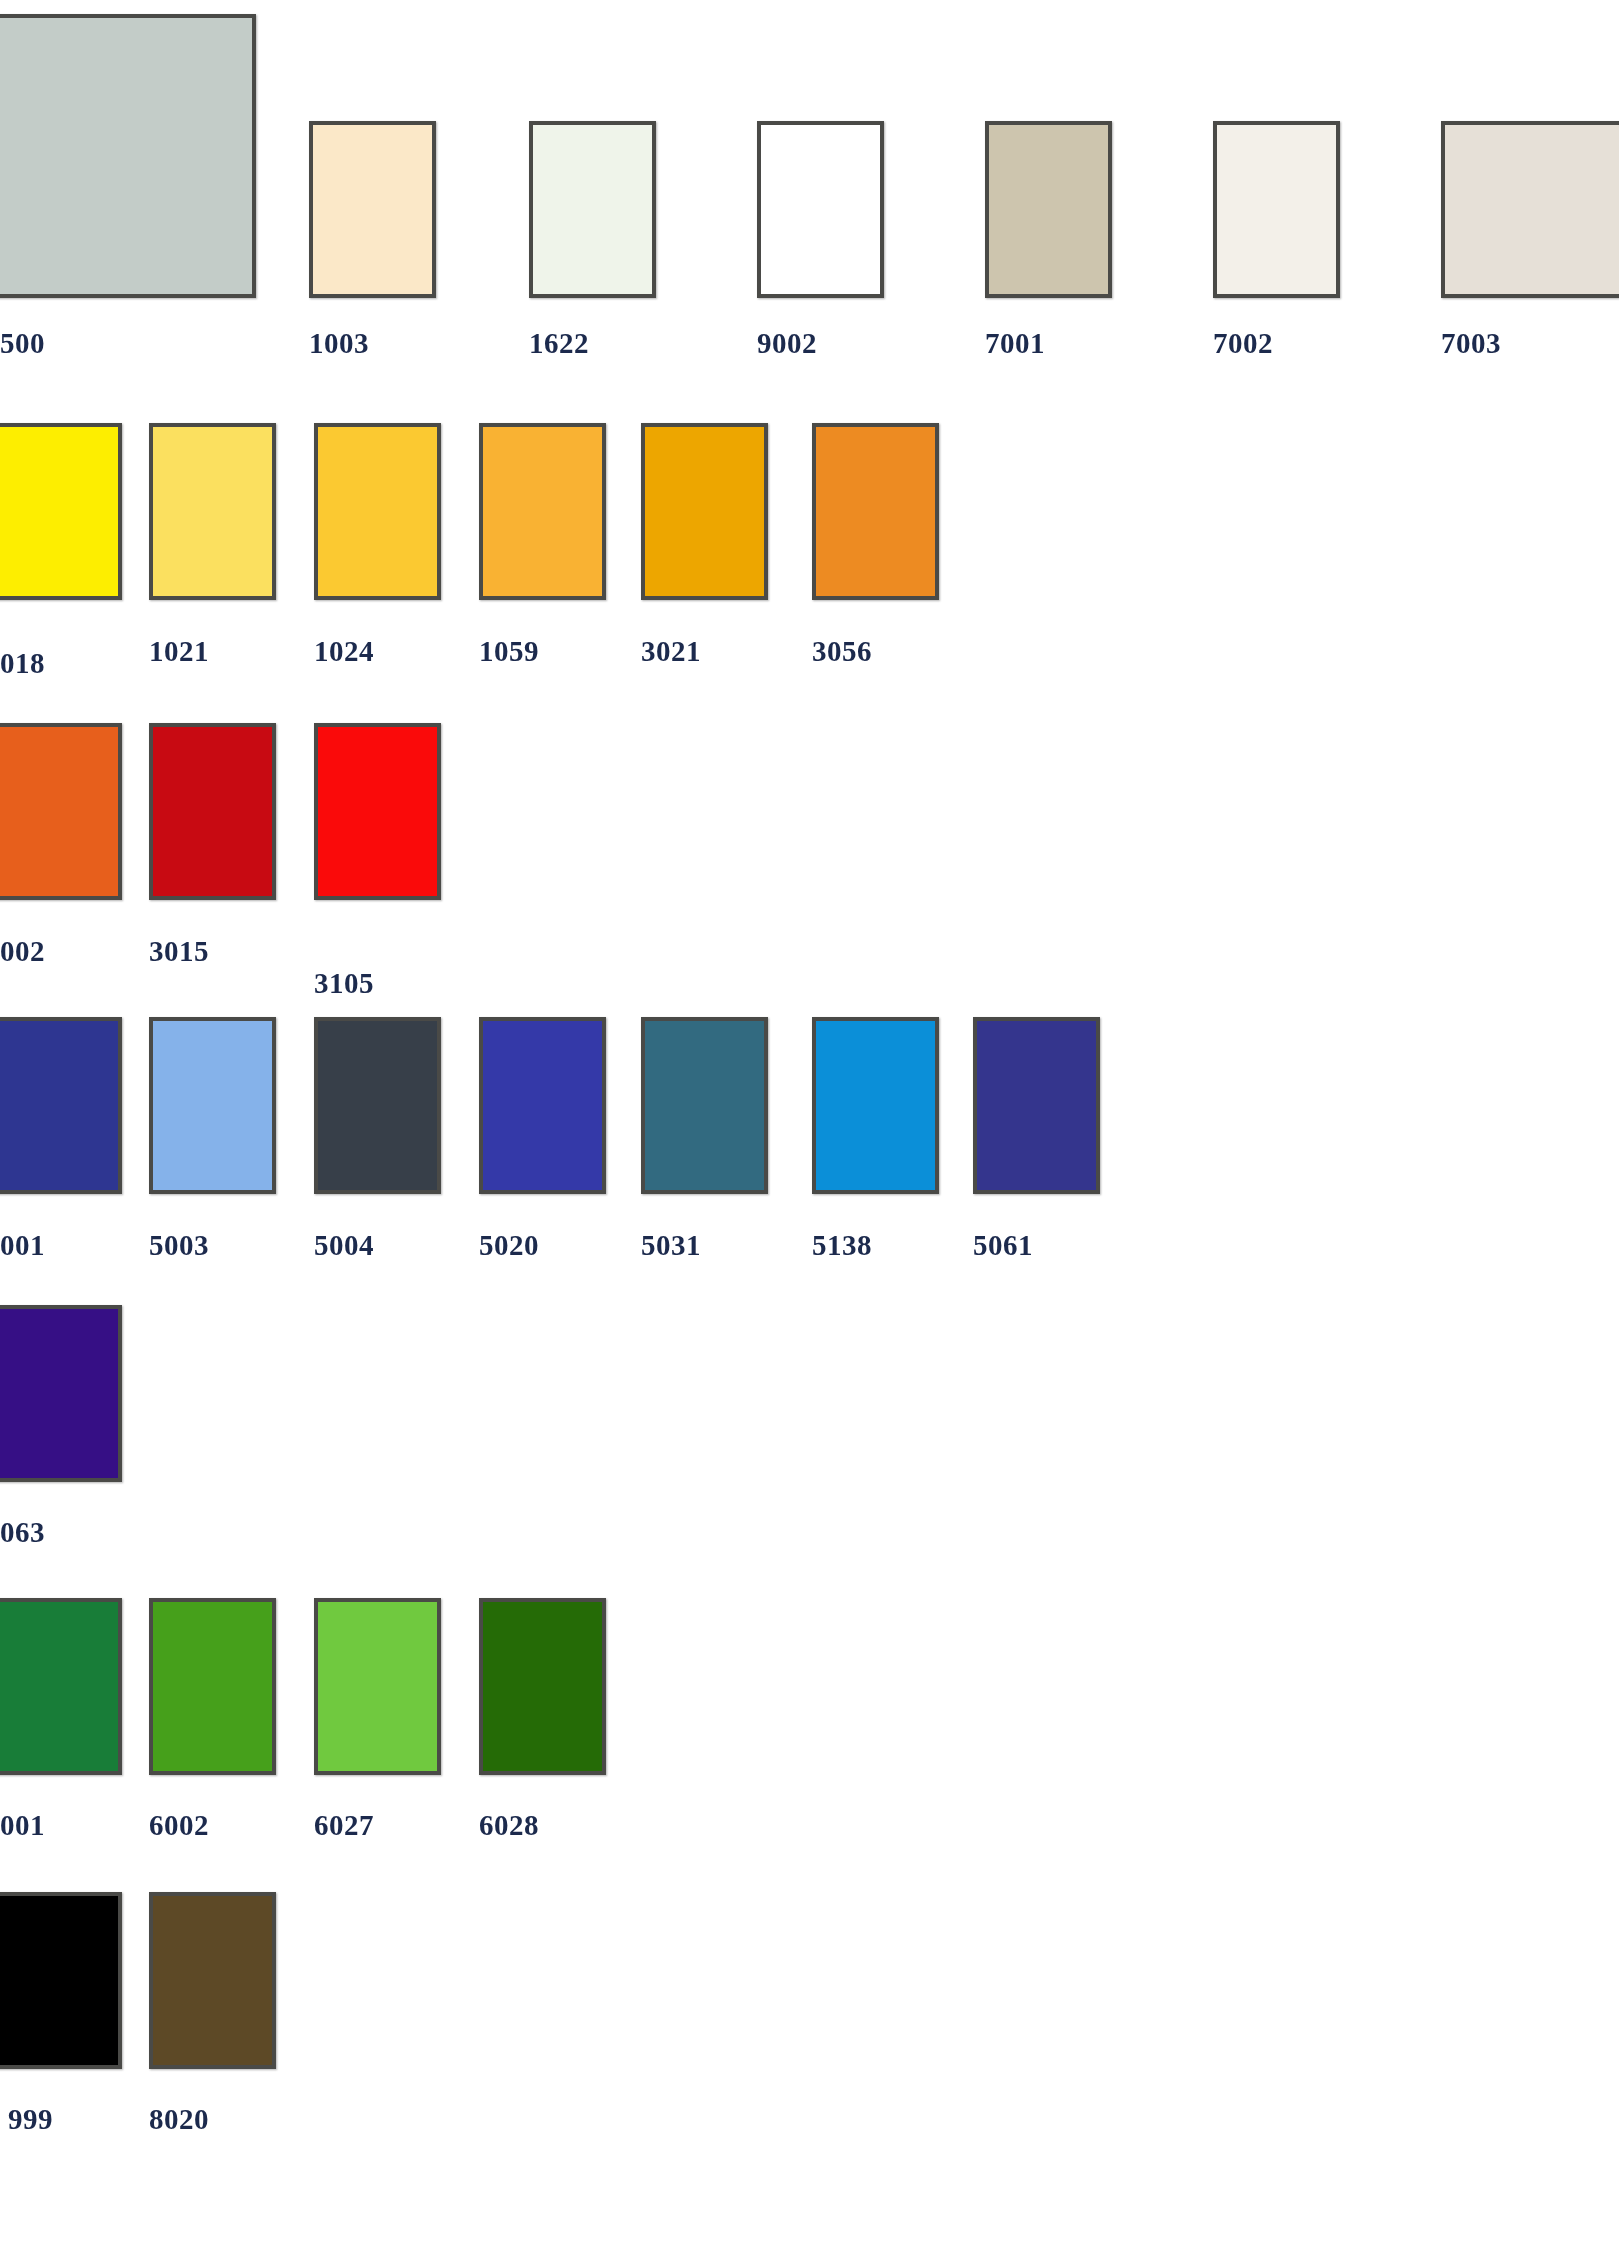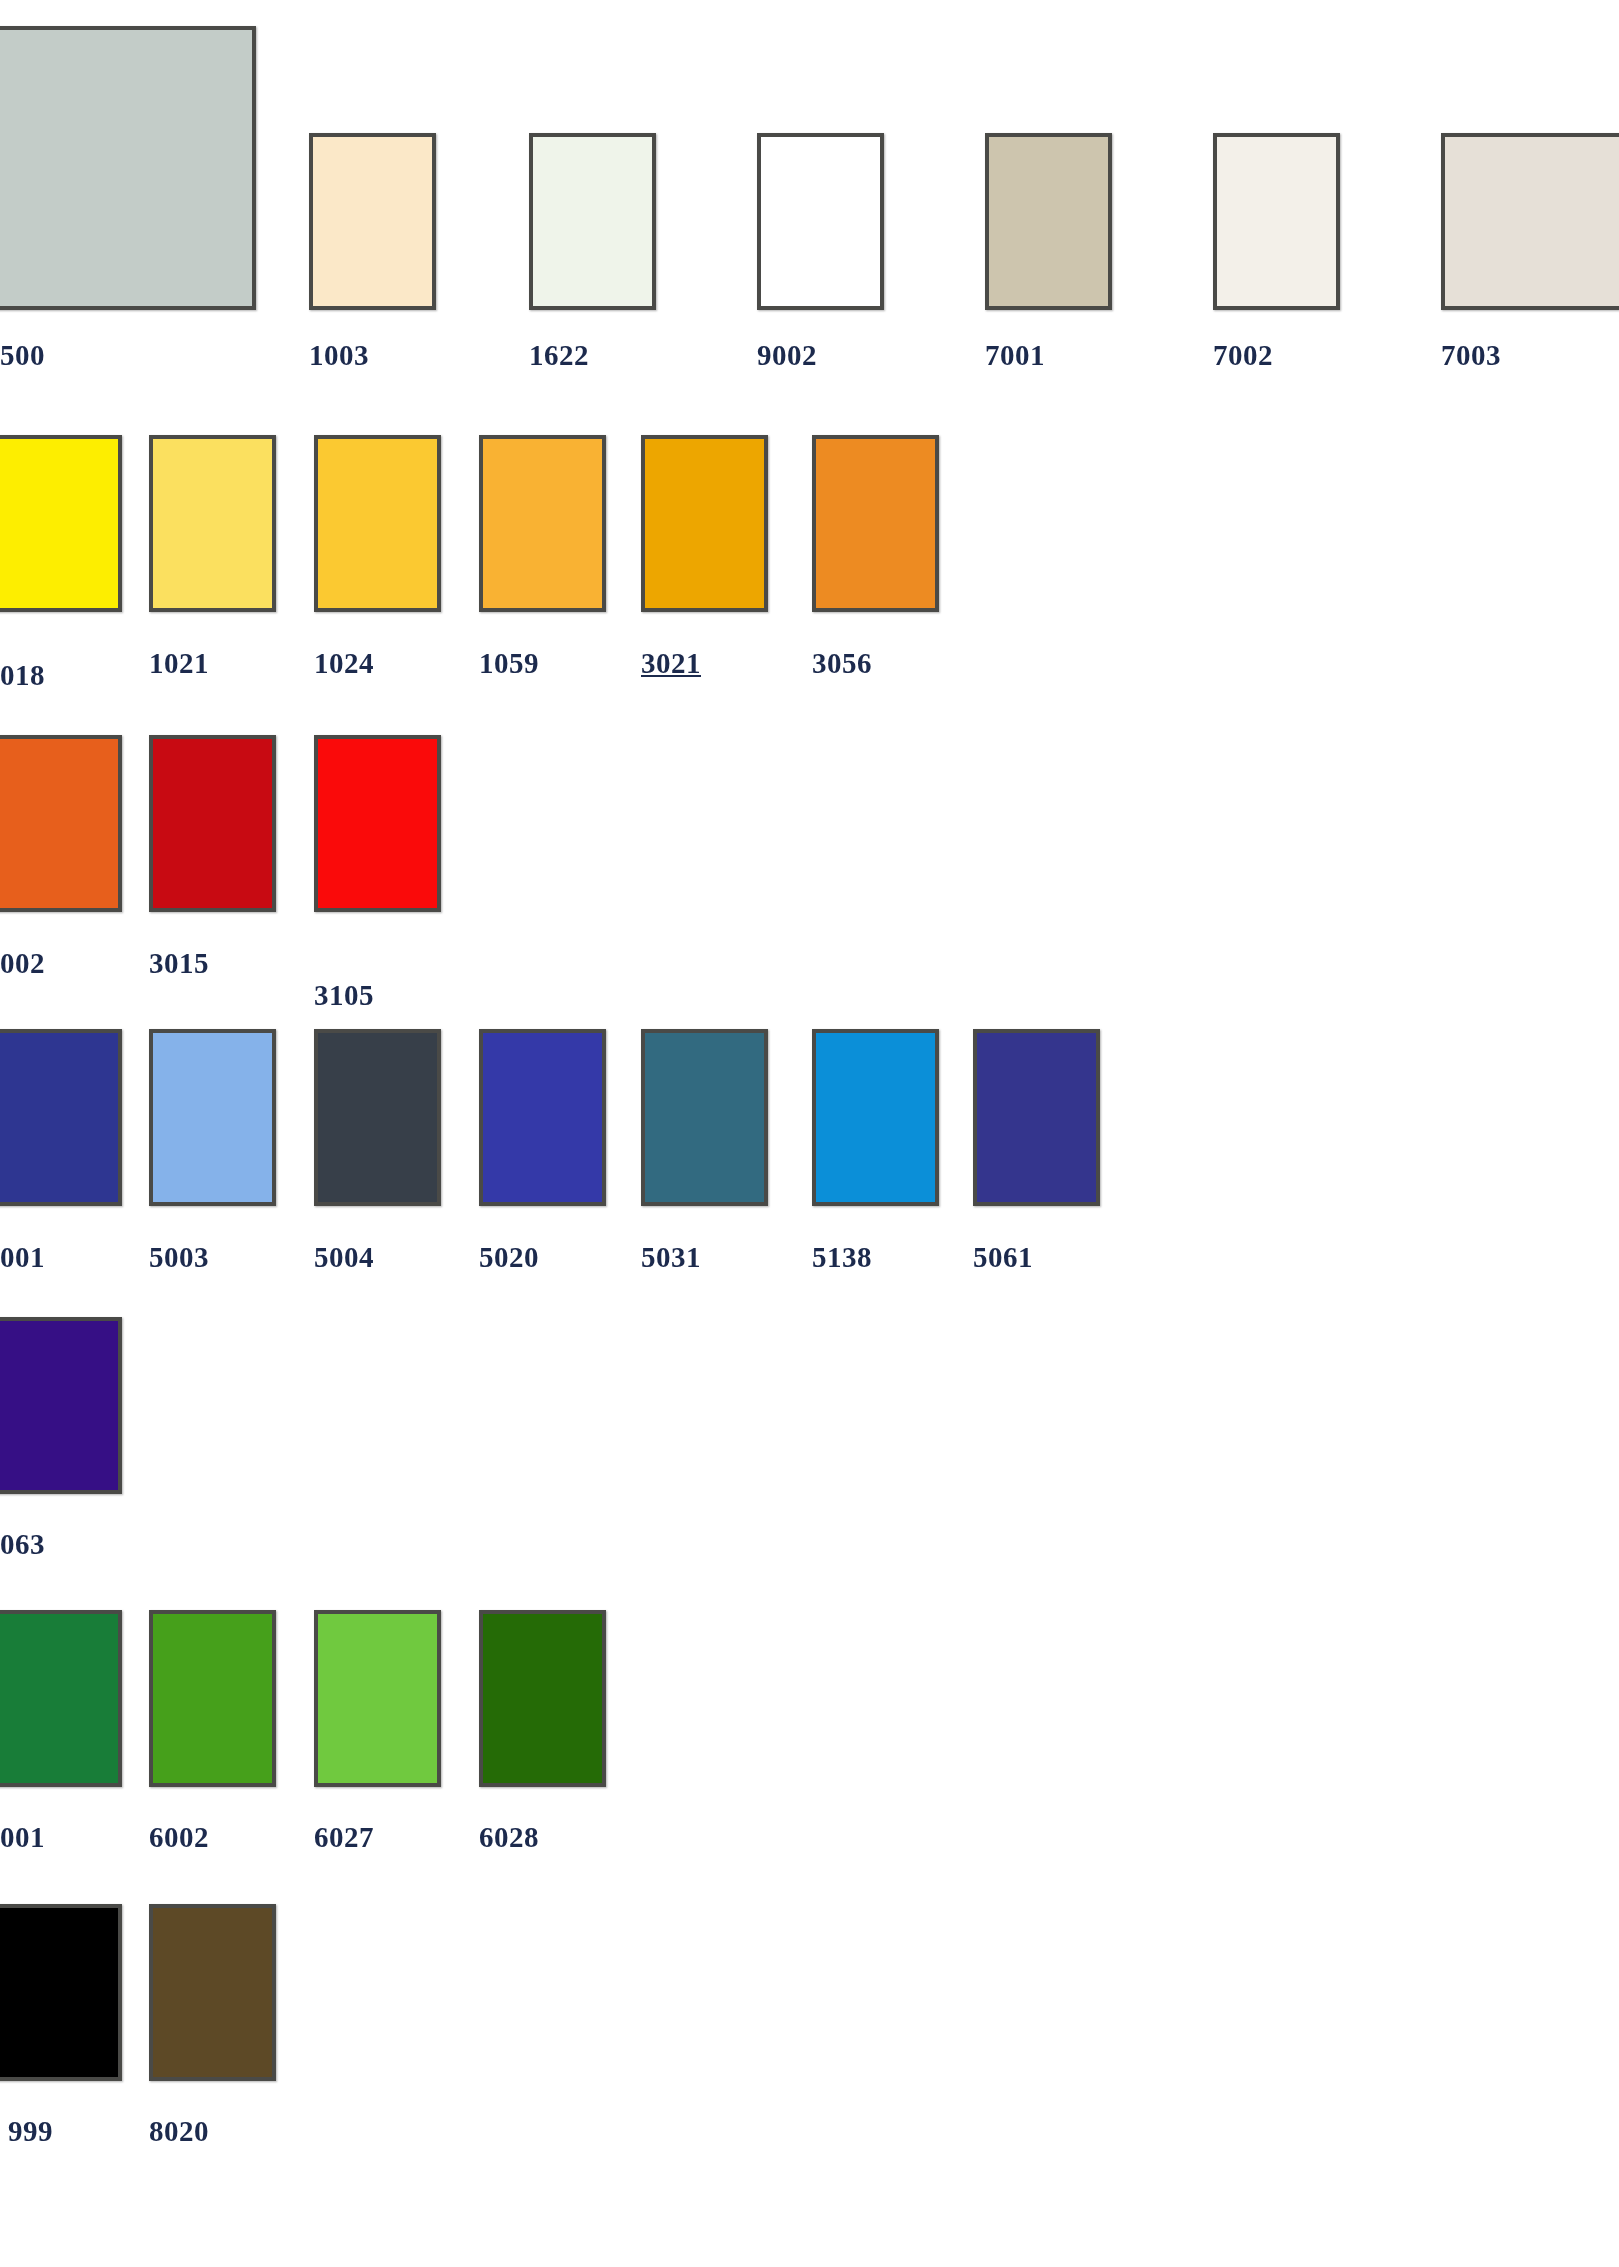--- a/index.html
+++ b/index.html
@@ -11,21 +11,21 @@
   body {
     width: 1619px;
     height: 2267px;
     font-family: "Liberation Serif", "DejaVu Serif", serif;
     overflow: hidden;
     position: relative;
   }
   #palette {
     position: absolute;
     left: 0;
-    top: 12px;
+    top: 0;
     width: 1619px;
     height: 2083px;
   }
   .swatch-row {
     position: absolute;
     left: 0;
     width: 1619px;
   }
   .swatch-cell {
     position: absolute;
@@ -98,21 +98,21 @@
         <div class="swatch-chip" style="background: rgb(251, 201, 49);"></div>
       </div>
       <div class="swatch-label" style="left: 314px; top: 635px;">1024</div>
       <div class="swatch-cell" style="left: 479px; top: 423px; width: 127px; height: 177px;">
         <div class="swatch-chip" style="background: rgb(249, 178, 51);"></div>
       </div>
       <div class="swatch-label" style="left: 479px; top: 635px;">1059</div>
       <div class="swatch-cell" style="left: 641px; top: 423px; width: 127px; height: 177px;">
         <div class="swatch-chip" style="background: rgb(237, 166, 0);"></div>
       </div>
-      <div class="swatch-label" style="left: 641px; top: 635px; text-decoration: underline;">3021</div>
+      <div class="swatch-label" style="left: 641px; top: 635px;">3021</div>
       <div class="swatch-cell" style="left: 812px; top: 423px; width: 127px; height: 177px;">
         <div class="swatch-chip" style="background: rgb(237, 139, 34);"></div>
       </div>
       <div class="swatch-label" style="left: 812px; top: 635px;">3056</div>
     </div>
     <div class="swatch-row" style="top: 0px; height: 0px;">
       <div class="swatch-cell" style="left: -54px; top: 723px; width: 176px; height: 177px;">
         <div class="swatch-chip" style="background: rgb(231, 95, 28); border-left: none;"></div>
       </div>
       <div class="swatch-label" style="left: 0px; top: 935px;">002</div>

